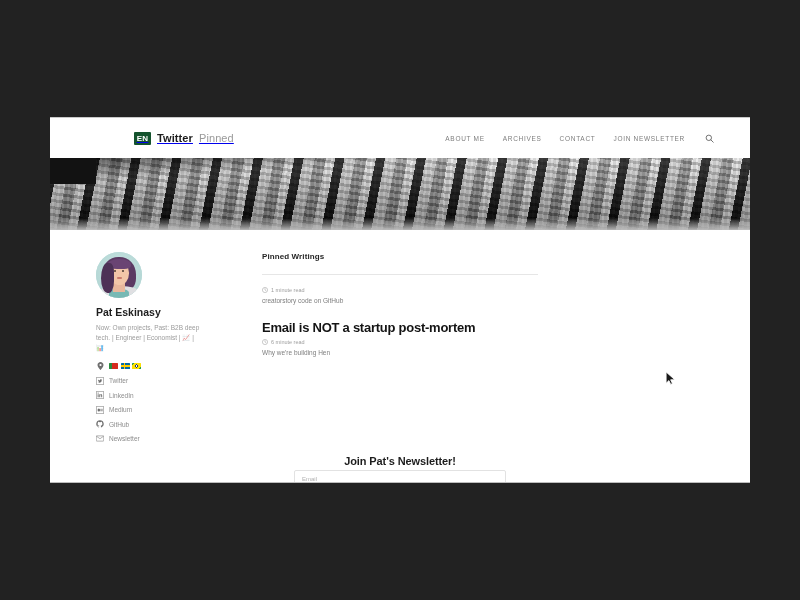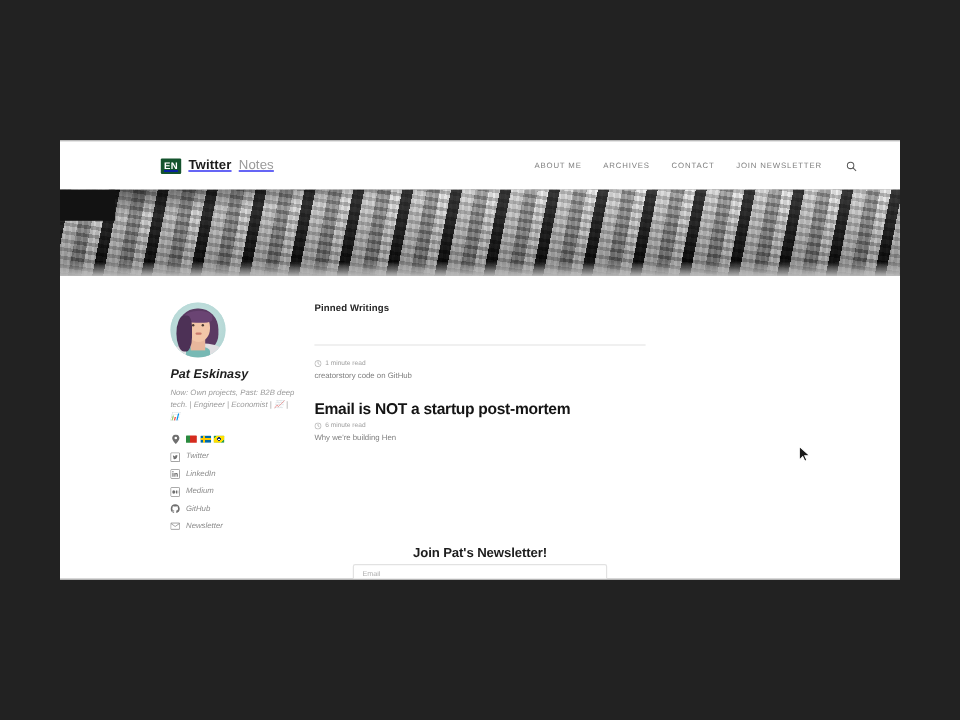--- a/index.html
+++ b/index.html
@@ -149,23 +149,22 @@
 
   
   .content-area {
     display: flex;
     padding: 22px 0 0 0;
     background: #ffffff;
   }
 
   .sidebar {
     width: 212px;
-    padding-left: 92px;
+    padding-left: 46px;
     flex-shrink: 0;
-    font-style: italic;
   }
 
   .avatar {
     width: 46px;
     height: 46px;
     border-radius: 50%;
     overflow: hidden;
     position: relative;
     background: #bfe0de;
     margin-bottom: 8px;
@@ -236,21 +235,21 @@
   
   .main-col {
     flex: 1;
     padding-right: 212px;
   }
 
   .section-head {
     font-size: 8px;
     font-weight: bold;
     color: #262626;
-    padding-bottom: 26px;
+    padding-bottom: 13px;
     border-bottom: 1px solid #e6e6e6;
     margin-bottom: 12px;
     letter-spacing: 0.1px;
   }
 
   .section-head.recent { margin-bottom: 13px; }
 
   .post { margin-bottom: 16px; }
 
   .post-title {
@@ -319,21 +318,21 @@
 </head>
 <body>
 
 <div class="page-frame">
 
   <header class="site-header">
 
     <a class="brand" href="#">
       <span class="brand-mark">EN</span>
       <span class="brand-name">Twitter</span>
-      <span class="brand-suffix">Notes</span>
+      <span class="brand-suffix">Pinned</span>
     </a>
 
     <nav class="main-nav">
       <a class="nav-link" href="#">ABOUT ME</a>
       <a class="nav-link" href="#">ARCHIVES</a>
       <a class="nav-link" href="#">CONTACT</a>
       <a class="nav-link" href="#">JOIN NEWSLETTER</a>
       <button class="search-btn">
         <svg width="9" height="9" viewBox="0 0 16 16">
           <circle cx="6.8" cy="6.8" r="4.8" fill="none" stroke="#5a5a5a" stroke-width="1.5"></circle>

